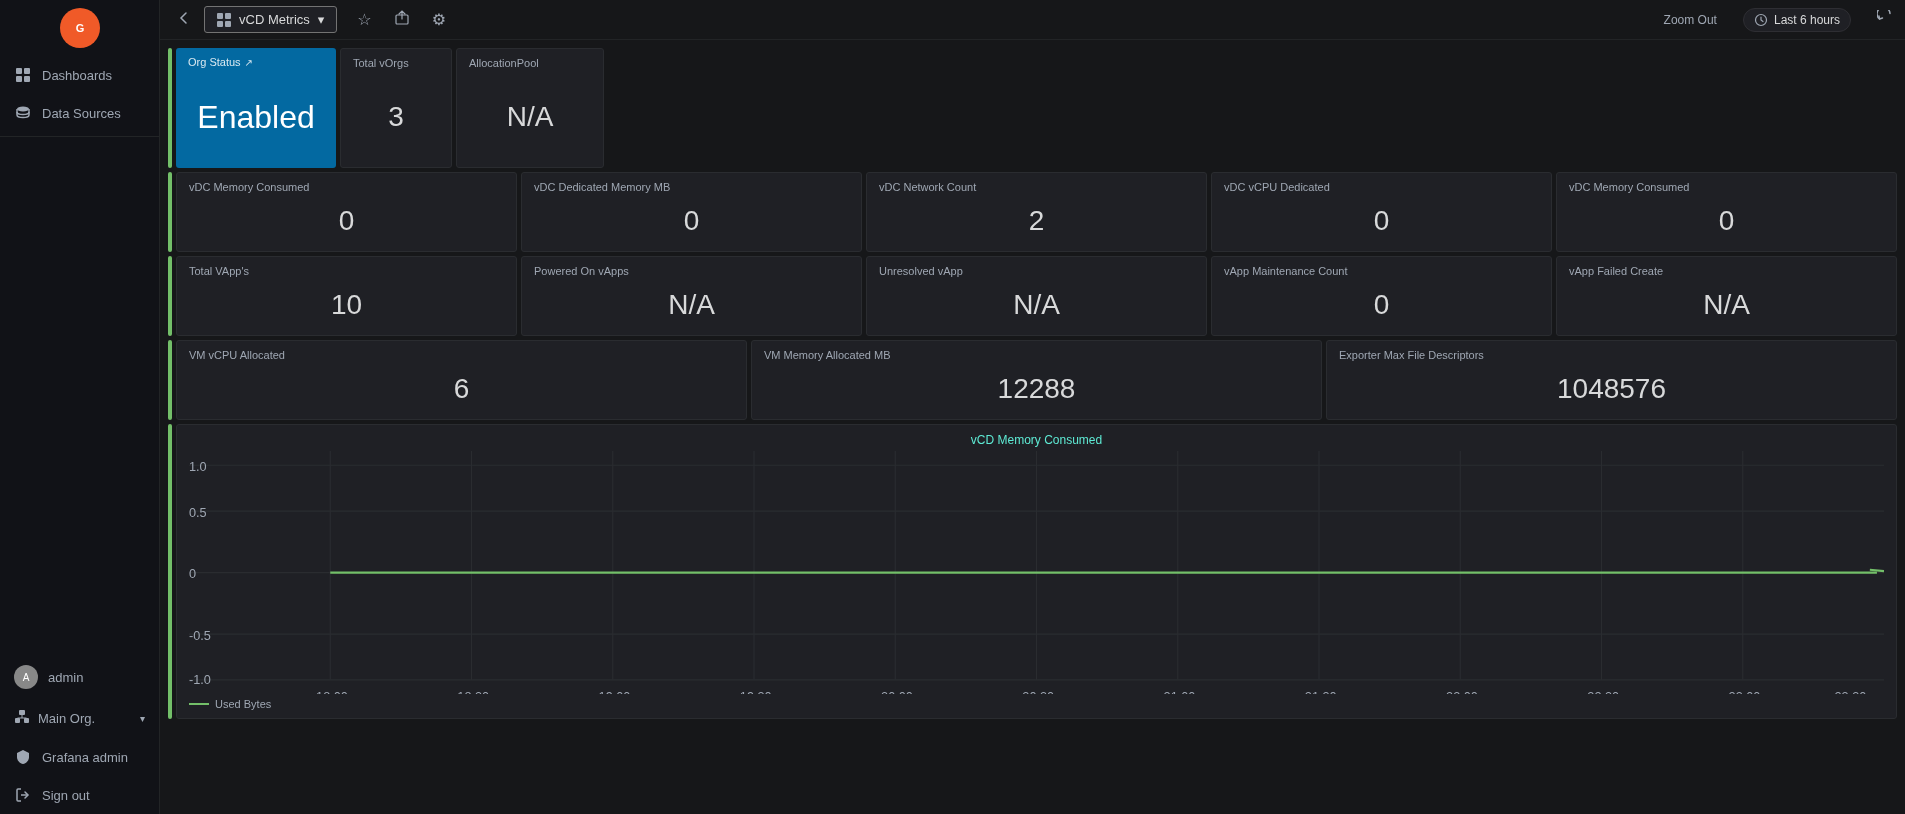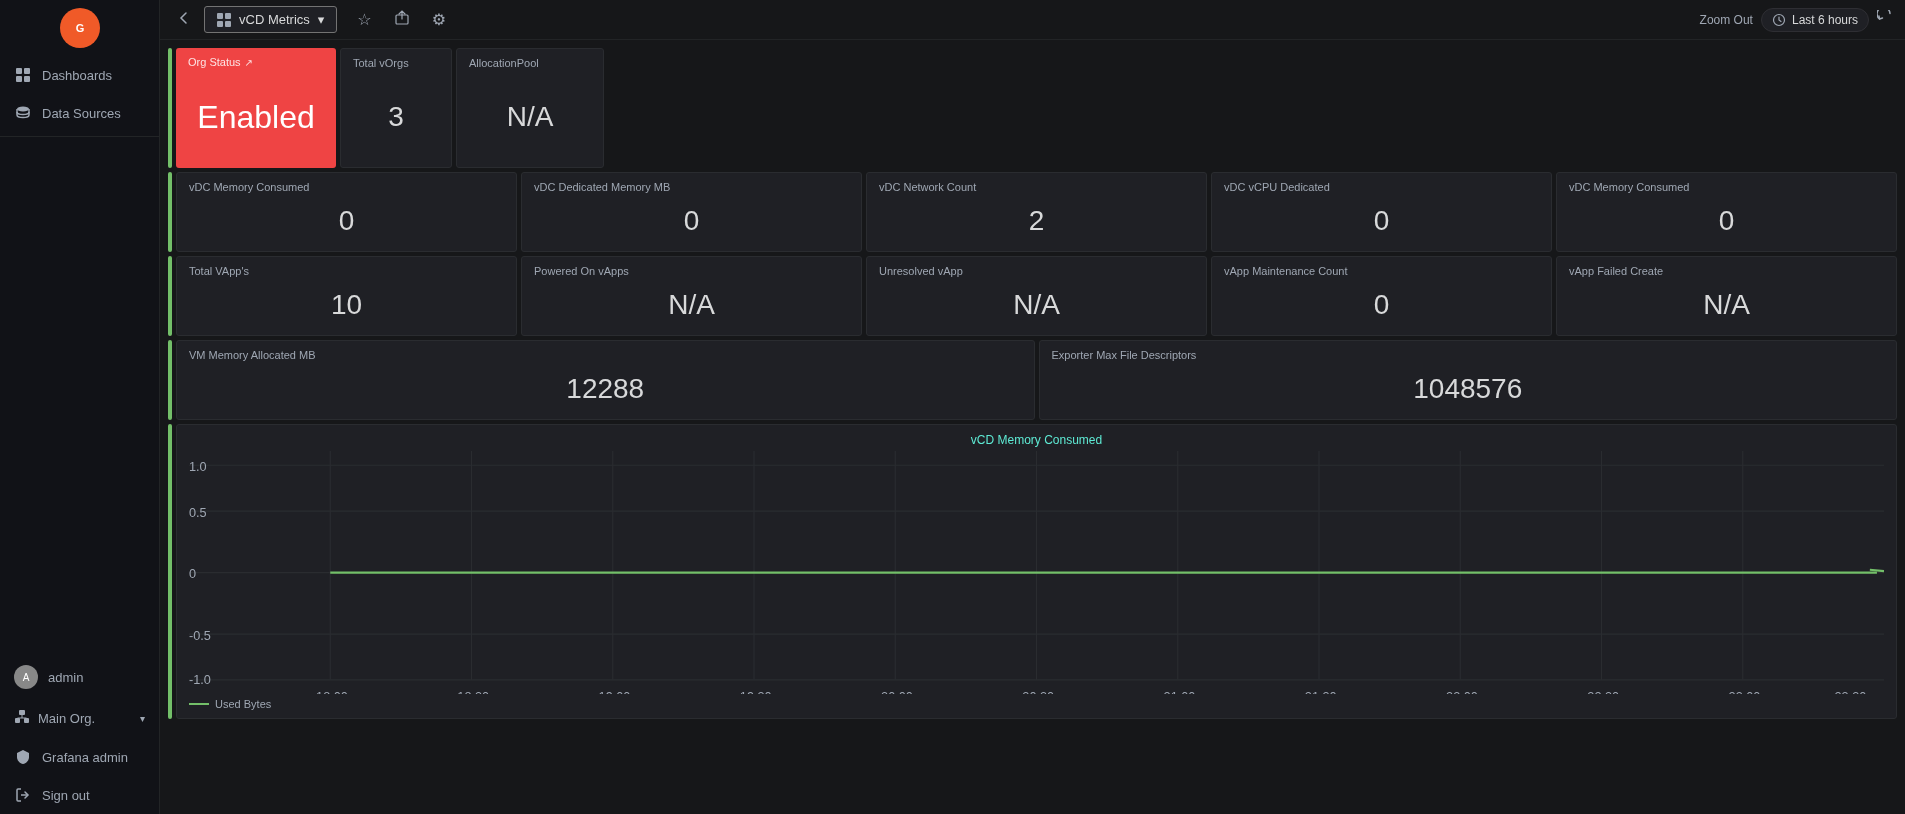--- a/index.html
+++ b/index.html
@@ -128,21 +128,21 @@
     .topbar-icon-btn {
       cursor: pointer;
       padding: 4px 8px;
       font-size: 16px;
       color: #9fa7b3;
     }
     .topbar-right {
       margin-left: auto;
       display: flex;
       align-items: center;
-      gap: 8px;
+      gap: 26px;
       color: #9fa7b3;
       font-size: 12px;
     }
     .zoom-btn {
       cursor: pointer;
       color: #9fa7b3;
       font-size: 12px;
     }
     .time-range {
       display: flex;
@@ -210,21 +210,21 @@
       font-weight: 300;
       color: #d8d9da;
       flex: 1;
       display: flex;
       align-items: center;
       justify-content: center;
     }
 
     
     .panel-org-status {
-      background: #ef4444;
+      background: #0369a1;
       border: none;
       border-radius: 3px;
       padding: 8px 12px;
       display: flex;
       flex-direction: column;
       min-height: 120px;
       min-width: 160px;
     }
     .panel-org-status .panel-title {
       color: rgba(255,255,255,0.85);
@@ -468,20 +468,24 @@
       </div>
       <div class="panel" style="flex:1;">
         <div class="panel-title">vApp Failed Create</div>
         <div class="panel-value">N/A</div>
       </div>
     </div>
 
     <div class="panel-row">
       <div class="row-indicator"></div>
 
+      <div class="panel" style="flex:1;">
+        <div class="panel-title">VM vCPU Allocated</div>
+        <div class="panel-value">6</div>
+      </div>
       <div class="panel" style="flex:1;">
         <div class="panel-title">VM Memory Allocated MB</div>
         <div class="panel-value">12288</div>
       </div>
       <div class="panel" style="flex:1;">
         <div class="panel-title">Exporter Max File Descriptors</div>
         <div class="panel-value">1048576</div>
       </div>
     </div>
 

